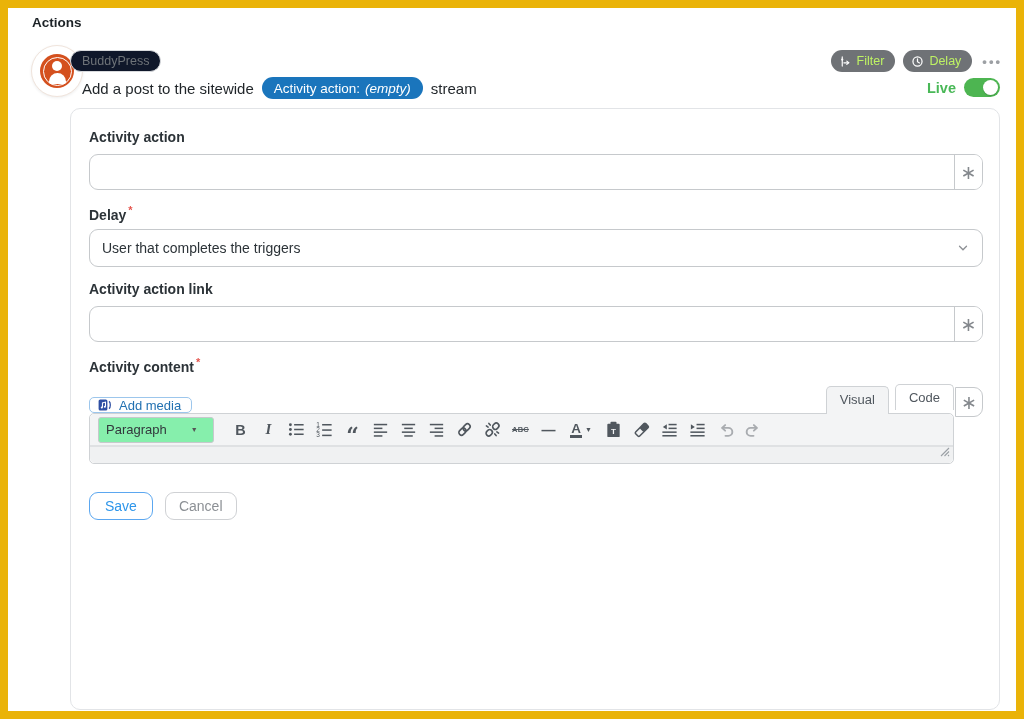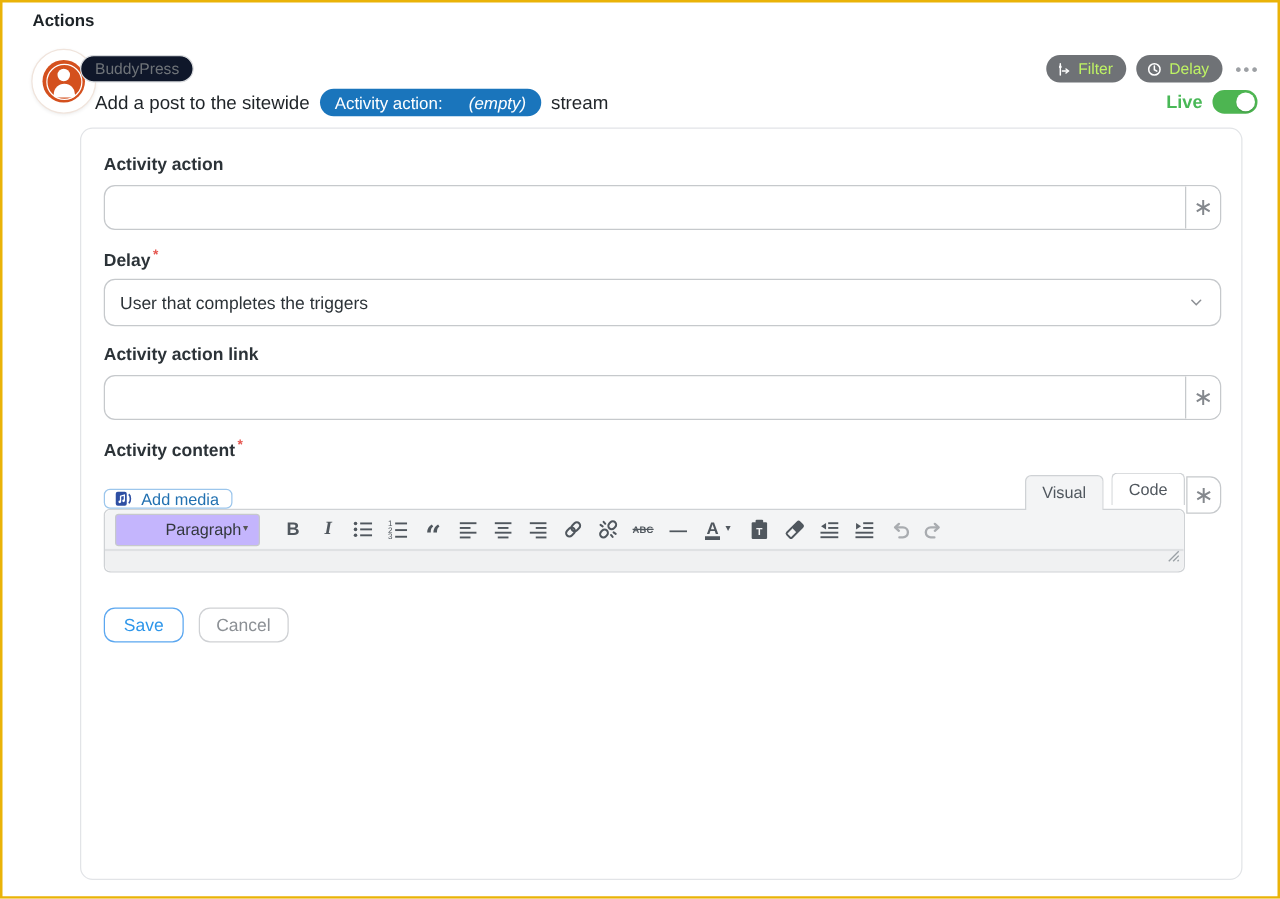--- a/index.html
+++ b/index.html
@@ -1,36 +1,36 @@
 <!DOCTYPE html>
 <html><head>
 <meta charset="utf-8">
 <style>
   html,body{margin:0;padding:0;background:#fff;}
   .page{position:relative;width:1024px;height:719px;box-sizing:border-box;
-    border:2px solid #eab308;background:#fff;overflow:hidden;
+    border:8px solid #eab308;background:#fff;overflow:hidden;
     font-family:"Liberation Sans",sans-serif;color:#23282d;}
 
   .page-title{position:absolute;top:7px;left:24px;font-size:13.5px;font-weight:700;color:#1d2327;}
 
   
   .avatar{position:absolute;top:37px;left:23px;width:50px;height:50px;border-radius:50%;
     background:#fff;border:1px solid #f0e4dc;box-shadow:0 1px 3px rgba(0,0,0,.07);
     display:flex;align-items:center;justify-content:center;}
   .bp-circle{width:34px;height:34px;border-radius:50%;background:#d4501e;position:relative;overflow:hidden;}
   .bp-ring{position:absolute;inset:2.5px;border:1.8px solid #fff;border-radius:50%;}
   .bp-head{position:absolute;top:7px;left:12px;width:10px;height:10px;background:#fff;border-radius:50%;}
   .bp-body{position:absolute;bottom:4px;left:8.5px;width:17px;height:11px;background:#fff;border-radius:9px 9px 2px 2px;}
 
   .badge{position:absolute;top:42px;left:62px;padding:3px 11px;border:1px solid #d8dadd;
     border-radius:13px;font-size:12.5px;color:#6e7378;background:#0f172a;}
 
   .sentence{position:absolute;top:69px;left:74px;display:flex;align-items:center;gap:8px;font-size:15px;color:#1f2428;}
   .pill{background:#1a75bc;color:#fff;border-radius:14px;padding:3.5px 12px;font-size:13.5px;
-    display:inline-flex;gap:21px;align-items:center;}
+    display:inline-flex;gap:5px;align-items:center;}
   .pill .empty{font-style:italic;}
 
   .controls{position:absolute;top:42px;right:14px;display:flex;align-items:center;gap:8px;}
   .ctl-btn{display:inline-flex;align-items:center;gap:5px;background:#6f7276;color:#bef264;border:none;
     border-radius:13px;padding:4px 11px 4px 8px;font-size:12.5px;font-family:inherit;cursor:pointer;}
   .more{color:#9da0a4;font-size:13px;letter-spacing:2px;font-weight:700;margin-left:2px;cursor:pointer;}
 
   .live{position:absolute;top:70px;right:16px;display:flex;align-items:center;gap:8px;}
   .live-label{color:#49b857;font-size:14.5px;font-weight:600;margin-left:34px;}
   .toggle{width:36px;height:19px;border-radius:10px;background:#4db551;position:relative;cursor:pointer;}
@@ -56,22 +56,22 @@
   .add-media{display:inline-flex;align-items:center;gap:6px;border:1px solid #9cc6ec;color:#2271b1;background:#fff;
     border-radius:5px;padding:0 10px 0 7px;font-size:13px;font-family:Liberation Sans, sans-serif;height:16px;cursor:pointer;}
   .tabs{display:flex;align-items:flex-end;gap:6px;}
   .tab{font-size:13px;color:#50575e;padding:5px 13px;border:1px solid #cfd2d5;border-bottom:none;
     border-radius:5px 5px 0 0;background:#fff;cursor:pointer;margin-bottom:3px;}
   .tab.active{background:#f3f4f5;margin-bottom:-1px;padding-bottom:7px;}
 
   .editor{width:calc(100% - 29px);border:1px solid #cfd2d5;border-radius:5px;box-sizing:border-box;position:relative;z-index:1;}
   .toolbar{display:flex;align-items:center;gap:1px;background:#f3f4f5;border-bottom:1px solid #dfe1e3;
     padding:4px 8px;height:32px;box-sizing:border-box;border-radius:5px 5px 0 0;}
-  .select-mini{width:100px;height:24px;background:#c4b5fd;border:1px solid #c6c9cc;border-radius:3px;display:flex;
-    align-items:center;justify-content:flex-end;padding:0 7px;font-size:13px;color:#32373c;margin-right:12px;cursor:pointer;}
+  .select-mini{width:100px;height:24px;background:#86efac;border:1px solid #c6c9cc;border-radius:3px;display:flex;
+    align-items:center;justify-content:flex-start;padding:0 7px;font-size:13px;color:#32373c;margin-right:12px;cursor:pointer;gap:24px;}
   .select-mini .caret{font-size:7px;color:#555;}
   .tb-btn{width:27px;height:26px;display:flex;align-items:center;justify-content:center;background:transparent;
     border:none;color:#50575e;padding:0;font-family:inherit;cursor:pointer;}
   .tb-btn.wide{width:36px;}
   .tb-btn.disabled{color:#a9acb0;}
   .tb-btn svg{width:19px;height:19px;display:block;}
 
   .editor-content{height:197px;background:#fff;position:relative;}
   .chip{position:absolute;top:14px;left:12px;display:inline-flex;align-items:center;gap:6px;background:#e8eaec;
     border-radius:13px;padding:4px 11px 4px 8px;font-size:13px;font-weight:700;color:#23282d;cursor:pointer;}

